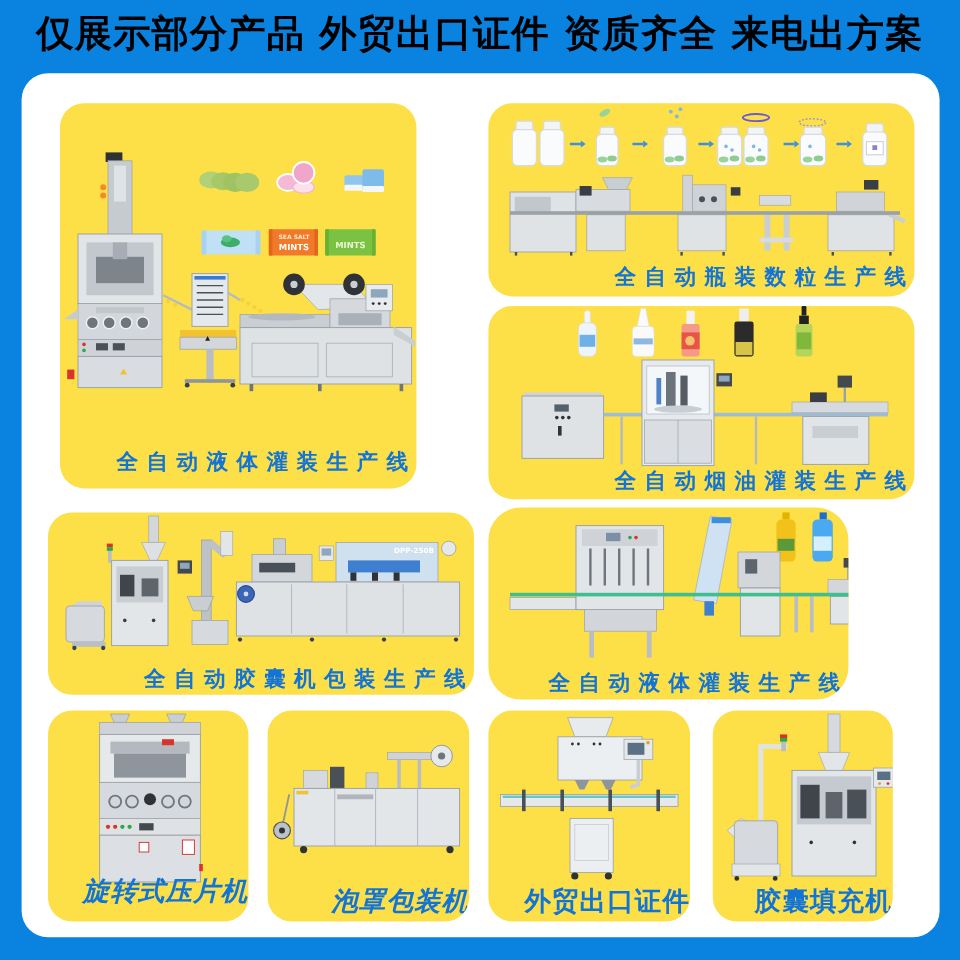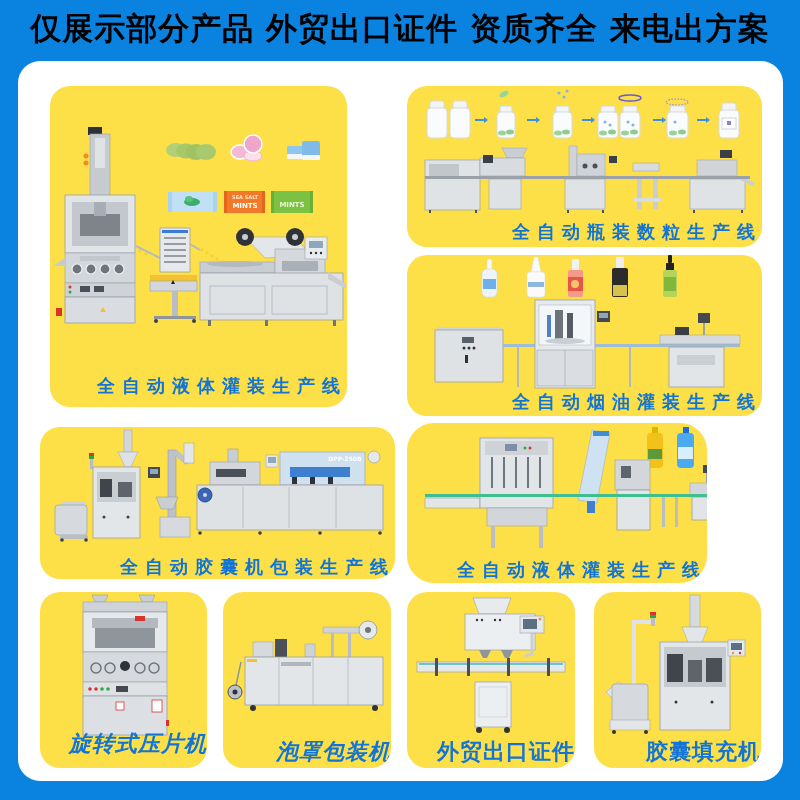--- a/index.html
+++ b/index.html
@@ -500,21 +500,21 @@
     <rect x="100" y="66" width="3" height="18" fill="#4a5058"></rect>
     <rect x="140" y="66" width="3" height="18" fill="#4a5058"></rect>
     <rect x="68" y="90" width="36" height="45" fill="#eceff1" stroke="#9aa1a8" stroke-width="0.7"></rect>
     <rect x="72" y="95" width="28" height="30" fill="none" stroke="#c2c7cc" stroke-width="0.6"></rect>
     <circle cx="72" cy="138" r="3" fill="#2f3337"></circle>
     <circle cx="100" cy="138" r="3" fill="#2f3337"></circle>
   </svg>
   <div class="card-title machine-title" style="top:146px;">外贸出口证件</div>
 </div>
 
-<div class="card" style="left:594px;top:592px;width:167px;height:176px;">
+<div class="card" style="left:594px;top:592px;width:150px;height:176px;">
   <svg class="art" width="167" height="176" viewBox="0 0 167 176">
     <path d="M40 92 L40 30 L62 30" fill="none" stroke="#dfe3e6" stroke-width="4"></path>
     <rect x="57" y="22" width="4" height="12" fill="#b8bec4"></rect>
     <rect x="56" y="20" width="6" height="3" fill="#d9342b"></rect>
     <rect x="56" y="23" width="6" height="3" fill="#2aa84a"></rect>
     <polygon points="12,100 24,90 30,94 18,106" fill="#e3e6e9" stroke="#9aa1a8" stroke-width="0.5"></polygon>
     <rect x="18" y="92" width="36" height="38" rx="3" fill="#d6dade" stroke="#9aa1a8" stroke-width="0.7"></rect>
     <rect x="16" y="128" width="40" height="10" fill="#e3e6e9" stroke="#9aa1a8" stroke-width="0.5"></rect>
     <circle cx="20" cy="140" r="2" fill="#2f3337"></circle>
     <circle cx="52" cy="140" r="2" fill="#2f3337"></circle>

